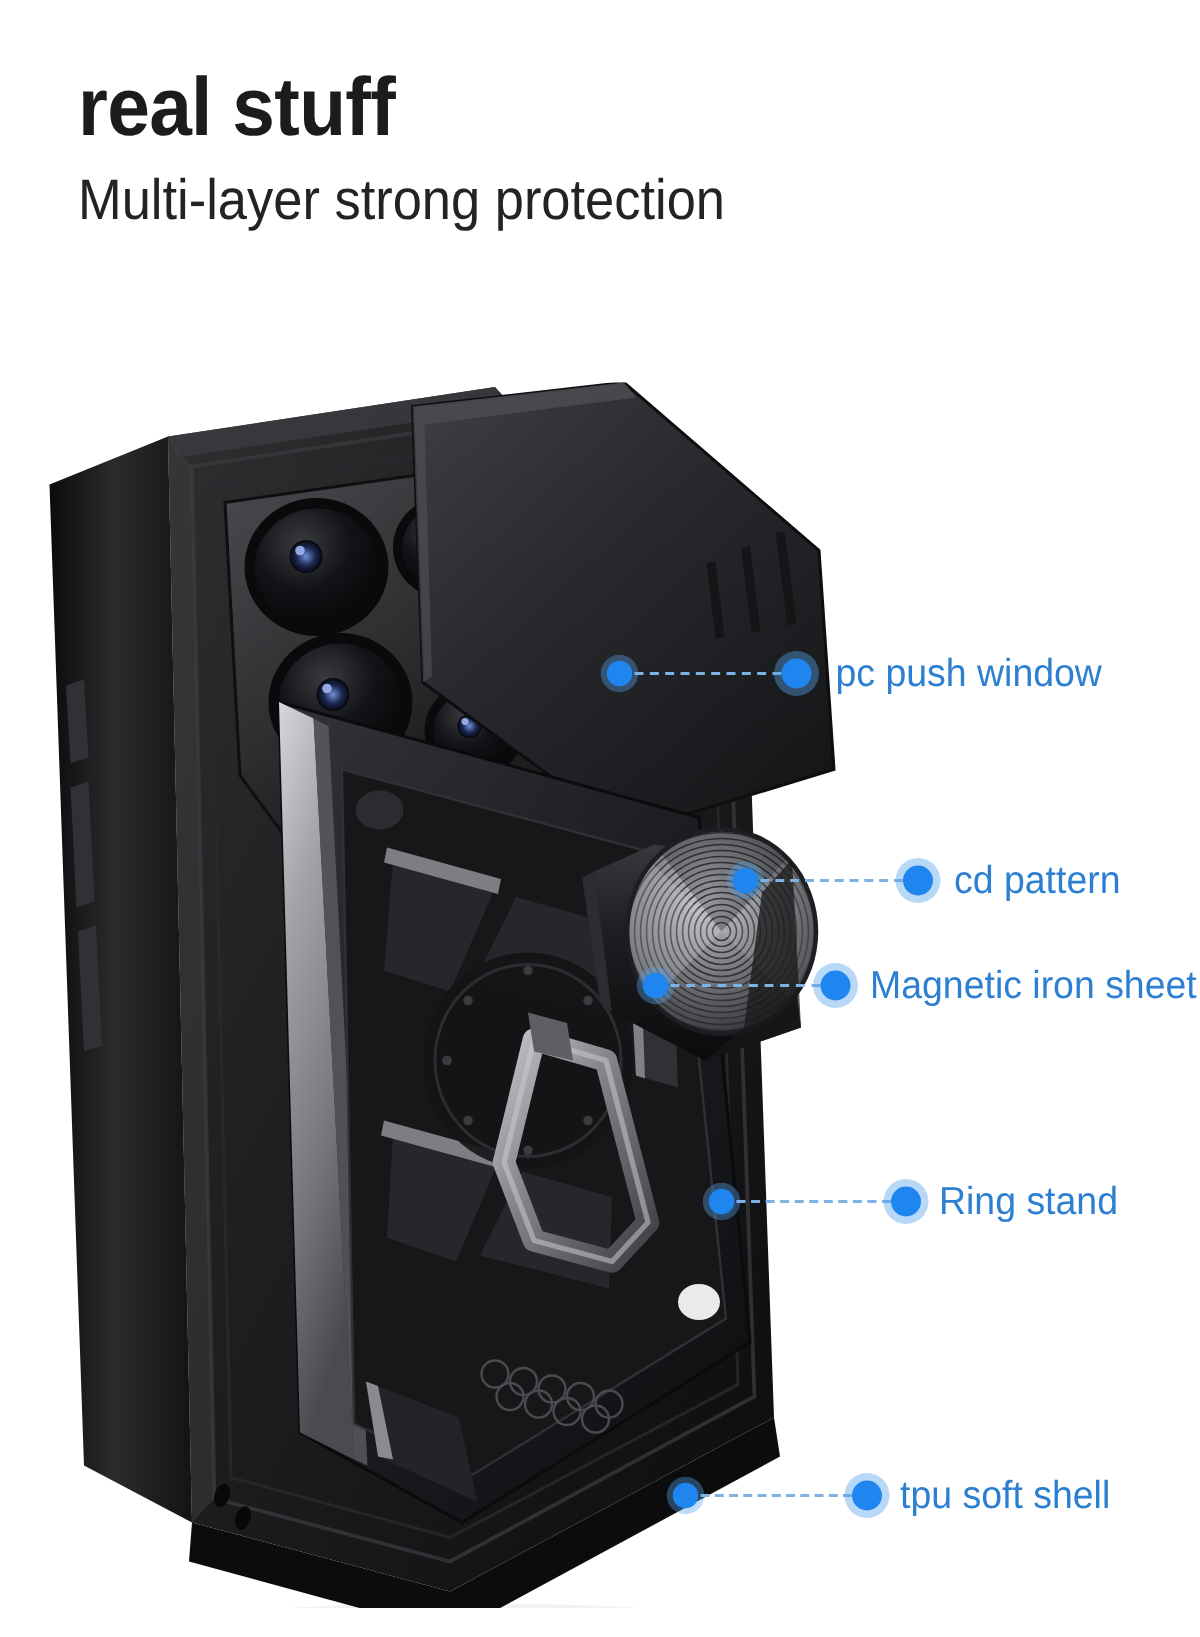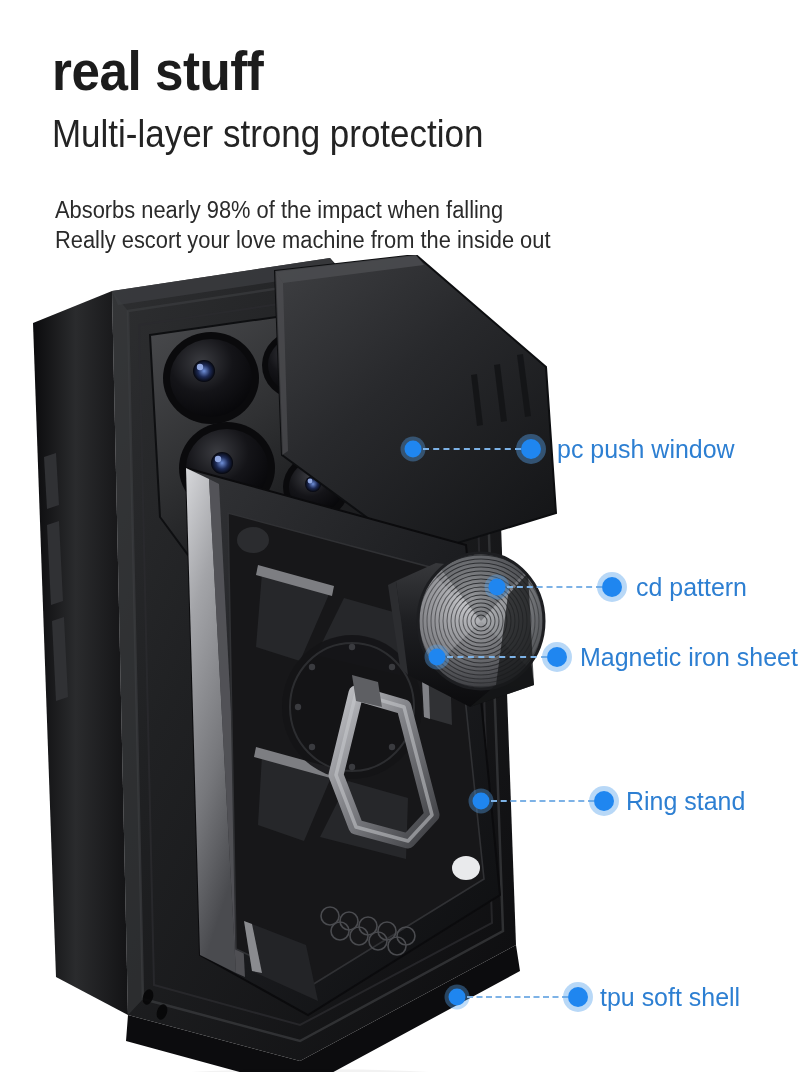--- a/index.html
+++ b/index.html
@@ -116,24 +116,20 @@
 </head>
 <body>
 
 <div id="page">
 
   <div class="heading-block">
     <h1 class="title">real stuff</h1>
     <h2 class="subtitle">Multi-layer strong protection</h2>
   </div>
 
-  <div class="desc-block">
-    <p class="desc-line">Absorbs nearly 98% of the impact when falling</p>
-    <p class="desc-line">Really escort your love machine from the inside out</p>
-  </div>
 
   <div class="product">
     <svg width="800" height="820" viewBox="0 0 800 820" xmlns="http://www.w3.org/2000/svg">
       <defs>
         <linearGradient id="gBody" x1="0" y1="0" x2="1" y2="1">
           <stop offset="0%" stop-color="#2e2f31"></stop>
           <stop offset="35%" stop-color="#202123"></stop>
           <stop offset="100%" stop-color="#0d0d0f"></stop>
         </linearGradient>
         <linearGradient id="gSide" x1="0" y1="0" x2="1" y2="0">

